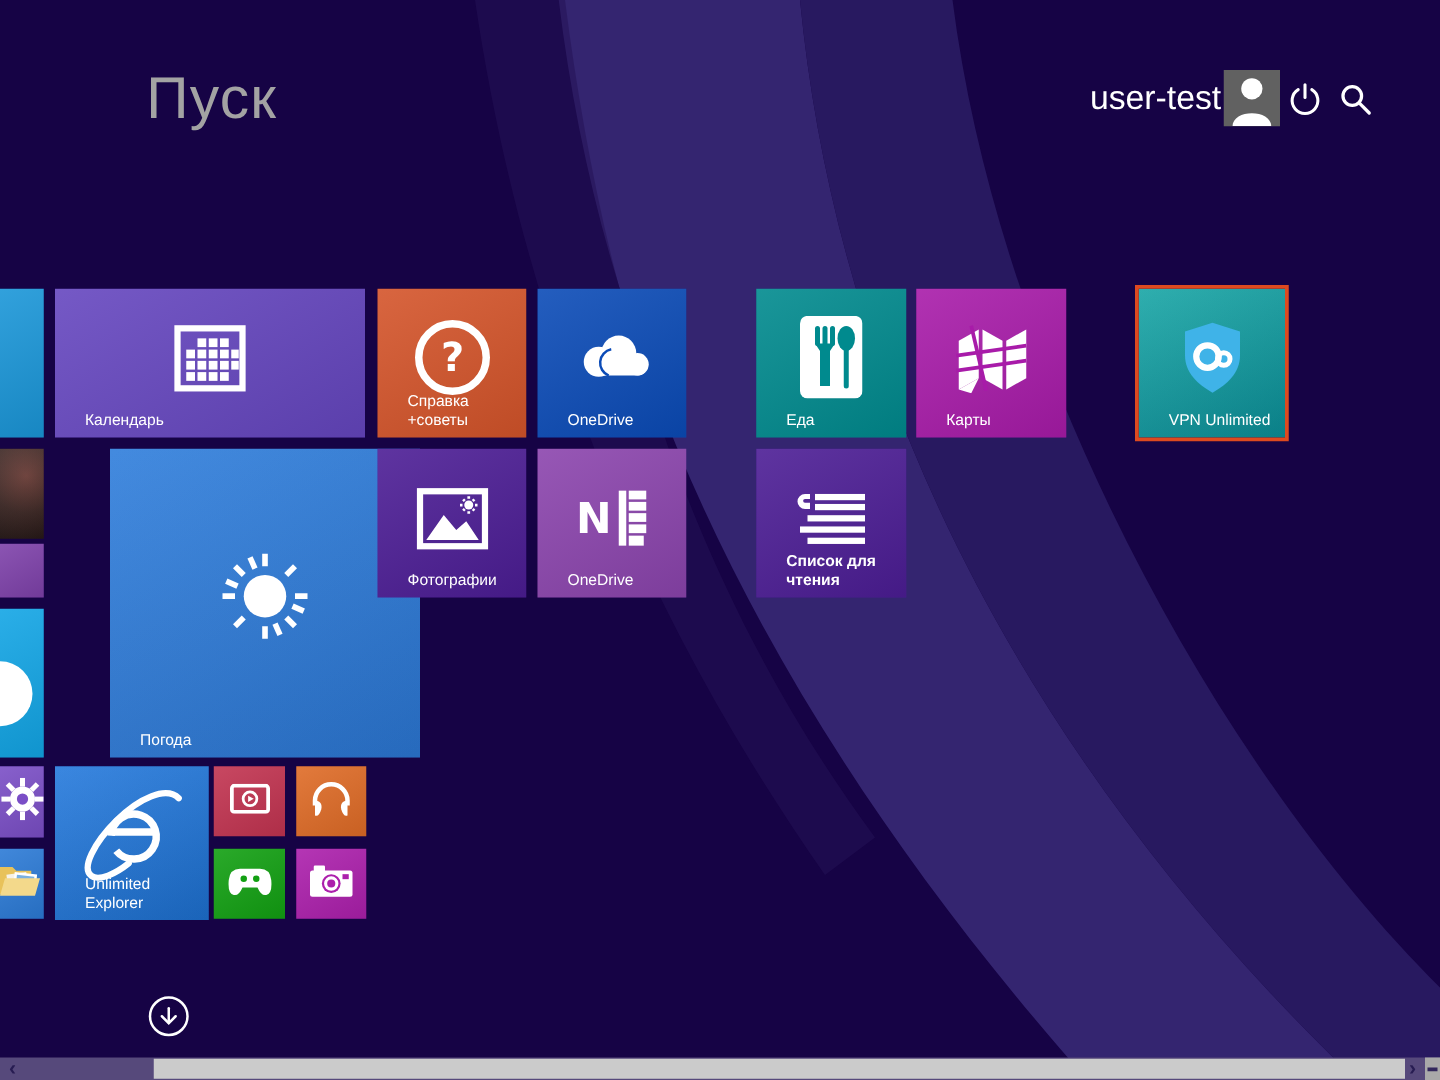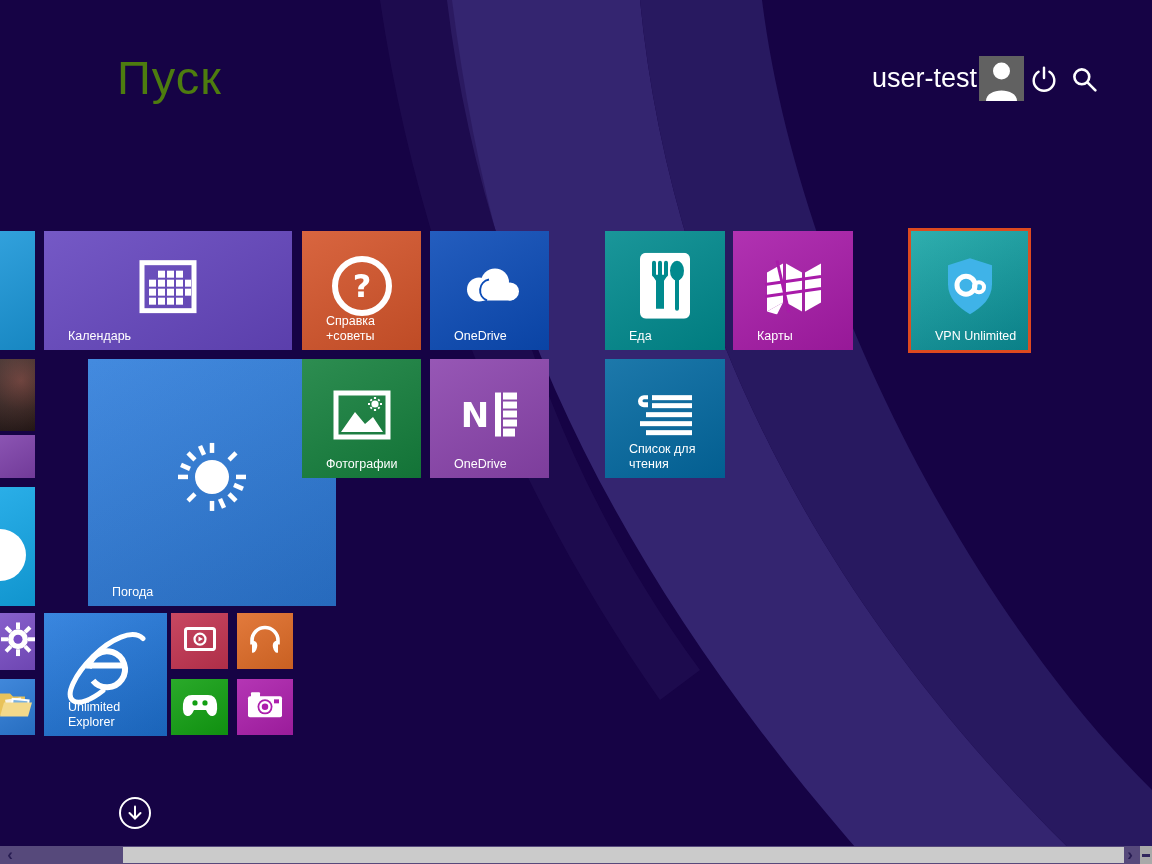--- a/index.html
+++ b/index.html
@@ -2,21 +2,21 @@
 <html><head>
 <meta charset="utf-8">
 <style>
   * { margin:0; padding:0; box-sizing:border-box; }
   html,body { width:1152px; height:864px; overflow:hidden; }
   body { font-family:"Liberation Sans","DejaVu Sans",sans-serif; background:#160345; position:relative; }
 
   #bg-bands { position:absolute; inset:0; z-index:0; }
 
   .header { position:absolute; top:0; left:0; right:0; height:170px; z-index:2; }
-  .start-title { position:absolute; left:117px; top:50px; font-size:47px; font-weight:300; letter-spacing:1px; color:#4d7c0f; }
+  .start-title { position:absolute; left:117px; top:50px; font-size:47px; font-weight:300; letter-spacing:1px; color:#a3a3a3; }
   .user-area { position:absolute; top:56px; right:48px; display:flex; align-items:center; }
   .user-name { color:#ffffff; font-size:27px; font-weight:300; margin-right:2px; }
   .avatar { width:45px; height:45px; background:#616161; position:relative; overflow:hidden; cursor:pointer; }
   .hdr-btn { width:40px; height:40px; display:flex; align-items:center; justify-content:center; cursor:pointer; }
 
   .grid { position:absolute; inset:0; z-index:1; }
   .tile { position:absolute; color:#fff; overflow:hidden; cursor:pointer; }
   .tile::before { content:""; position:absolute; inset:0; background:linear-gradient(150deg, rgba(255,255,255,.10), rgba(0,0,0,.10)); pointer-events:none; }
   .tile .label { position:absolute; left:24px; bottom:6px; font-size:12.5px; line-height:15px; white-space:pre-line; z-index:1; }
   .tile .cicon { position:absolute; left:50%; top:50%; transform:translate(-50%,-58%); }
@@ -233,21 +233,21 @@
           <line x1="55" y1="21" x2="62" y2="14"></line>
         <line x1="26" y1="7" x2="30" y2="16"></line>
           <line x1="46" y1="60" x2="50" y2="69"></line>
         <line x1="7" y1="26" x2="16" y2="30"></line>
           <line x1="60" y1="46" x2="69" y2="50"></line>
       </g>
     </svg>
     <div class="label">Погода</div>
   </div>
 
-  <div class="tile t-photos" style="background: #15803d; padding-left: 48px;">
+  <div class="tile t-photos" style="background: #4c1d95; padding-left: 48px;">
     <svg class="cicon" width="58" height="50" viewBox="0 0 58 50">
       <rect x="3" y="3" width="52" height="44" fill="none" stroke="#fff" stroke-width="5"></rect>
       <polygon points="8,42 22,22 32,34 40,27 50,42" fill="#fff"></polygon>
       <g stroke="#fff" stroke-width="2.2">
         <circle cx="42" cy="14" r="3.6" fill="#fff" stroke="none"></circle>
         <line x1="42" y1="7" x2="42" y2="9"></line>
           <line x1="42" y1="19" x2="42" y2="21"></line>
         <line x1="35" y1="14" x2="37" y2="14"></line>
           <line x1="47" y1="14" x2="49" y2="14"></line>
         <line x1="37.5" y1="9.5" x2="38.8" y2="10.8"></line>
@@ -269,21 +269,21 @@
         <rect x="44" y="6" width="14" height="7"></rect>
         <rect x="44" y="15" width="14" height="7"></rect>
         <rect x="44" y="24" width="14" height="7"></rect>
         <rect x="44" y="33" width="14" height="7"></rect>
         <rect x="44" y="42" width="12" height="8"></rect>
       </g>
     </svg>
     <div class="label">OneDrive</div>
   </div>
 
-  <div class="tile t-reading" style="background: #0369a1;">
+  <div class="tile t-reading" style="background: #4c1d95; font-weight: bold;">
     <svg class="cicon" width="58" height="48" viewBox="0 0 58 48">
       <g fill="#fff">
         <path d="M8,4 a6,6 0 1 0 0,12 l4,0 0,-5 -4,0 a1.5,1.5 0 1 1 0,-3 l4,0 0,-4 z"></path>
         <rect x="16" y="4" width="40" height="5"></rect>
         <rect x="16" y="12" width="40" height="5"></rect>
         <rect x="10" y="21" width="46" height="5"></rect>
         <rect x="4" y="30" width="52" height="5"></rect>
         <rect x="10" y="39" width="46" height="5"></rect>
       </g>
     </svg>

